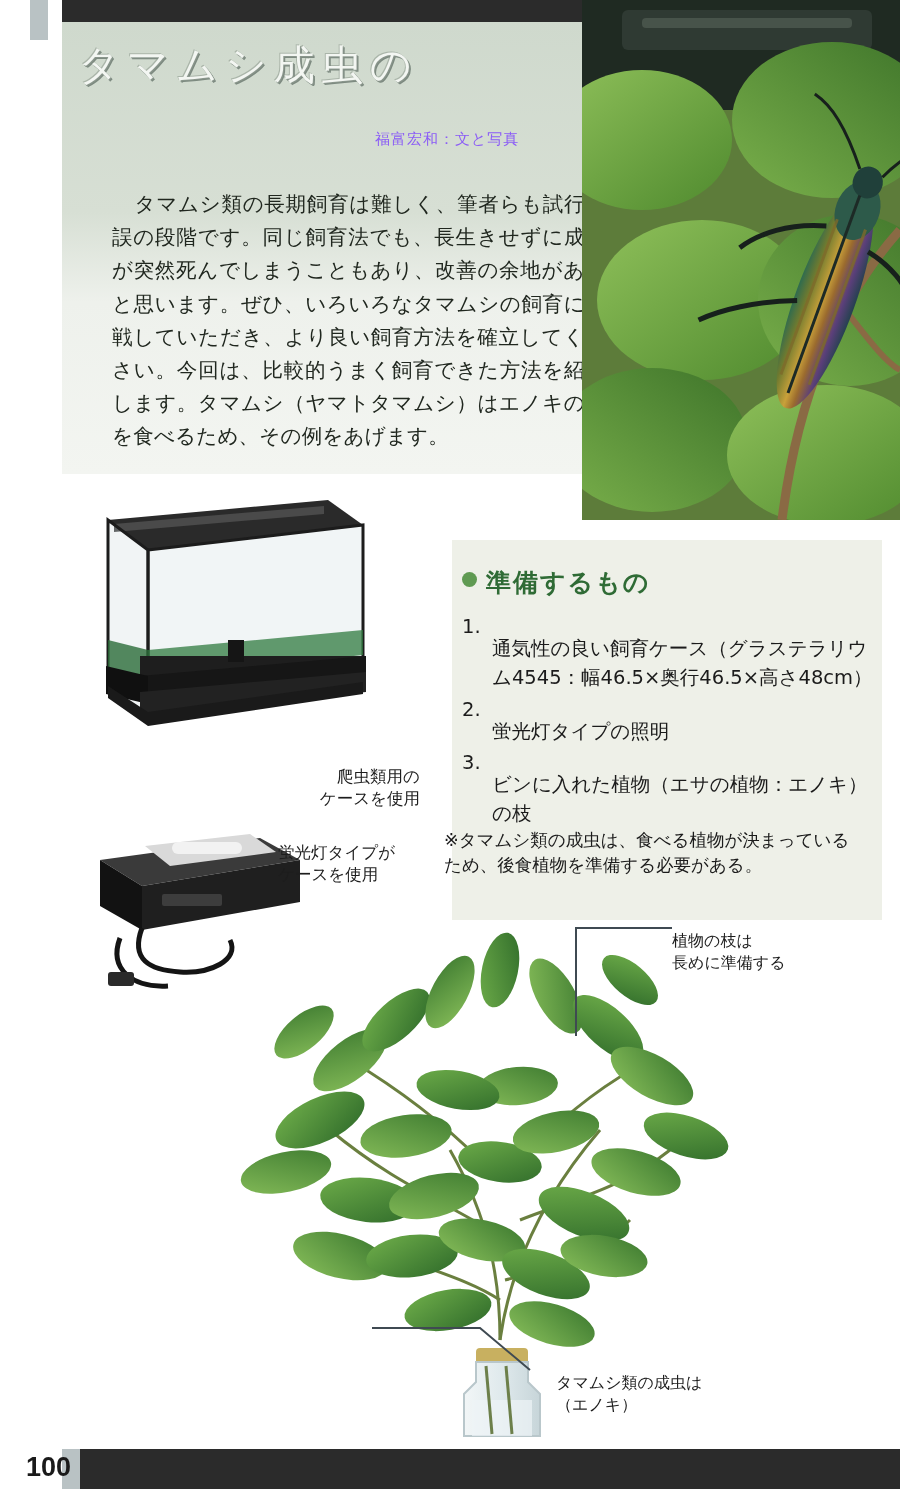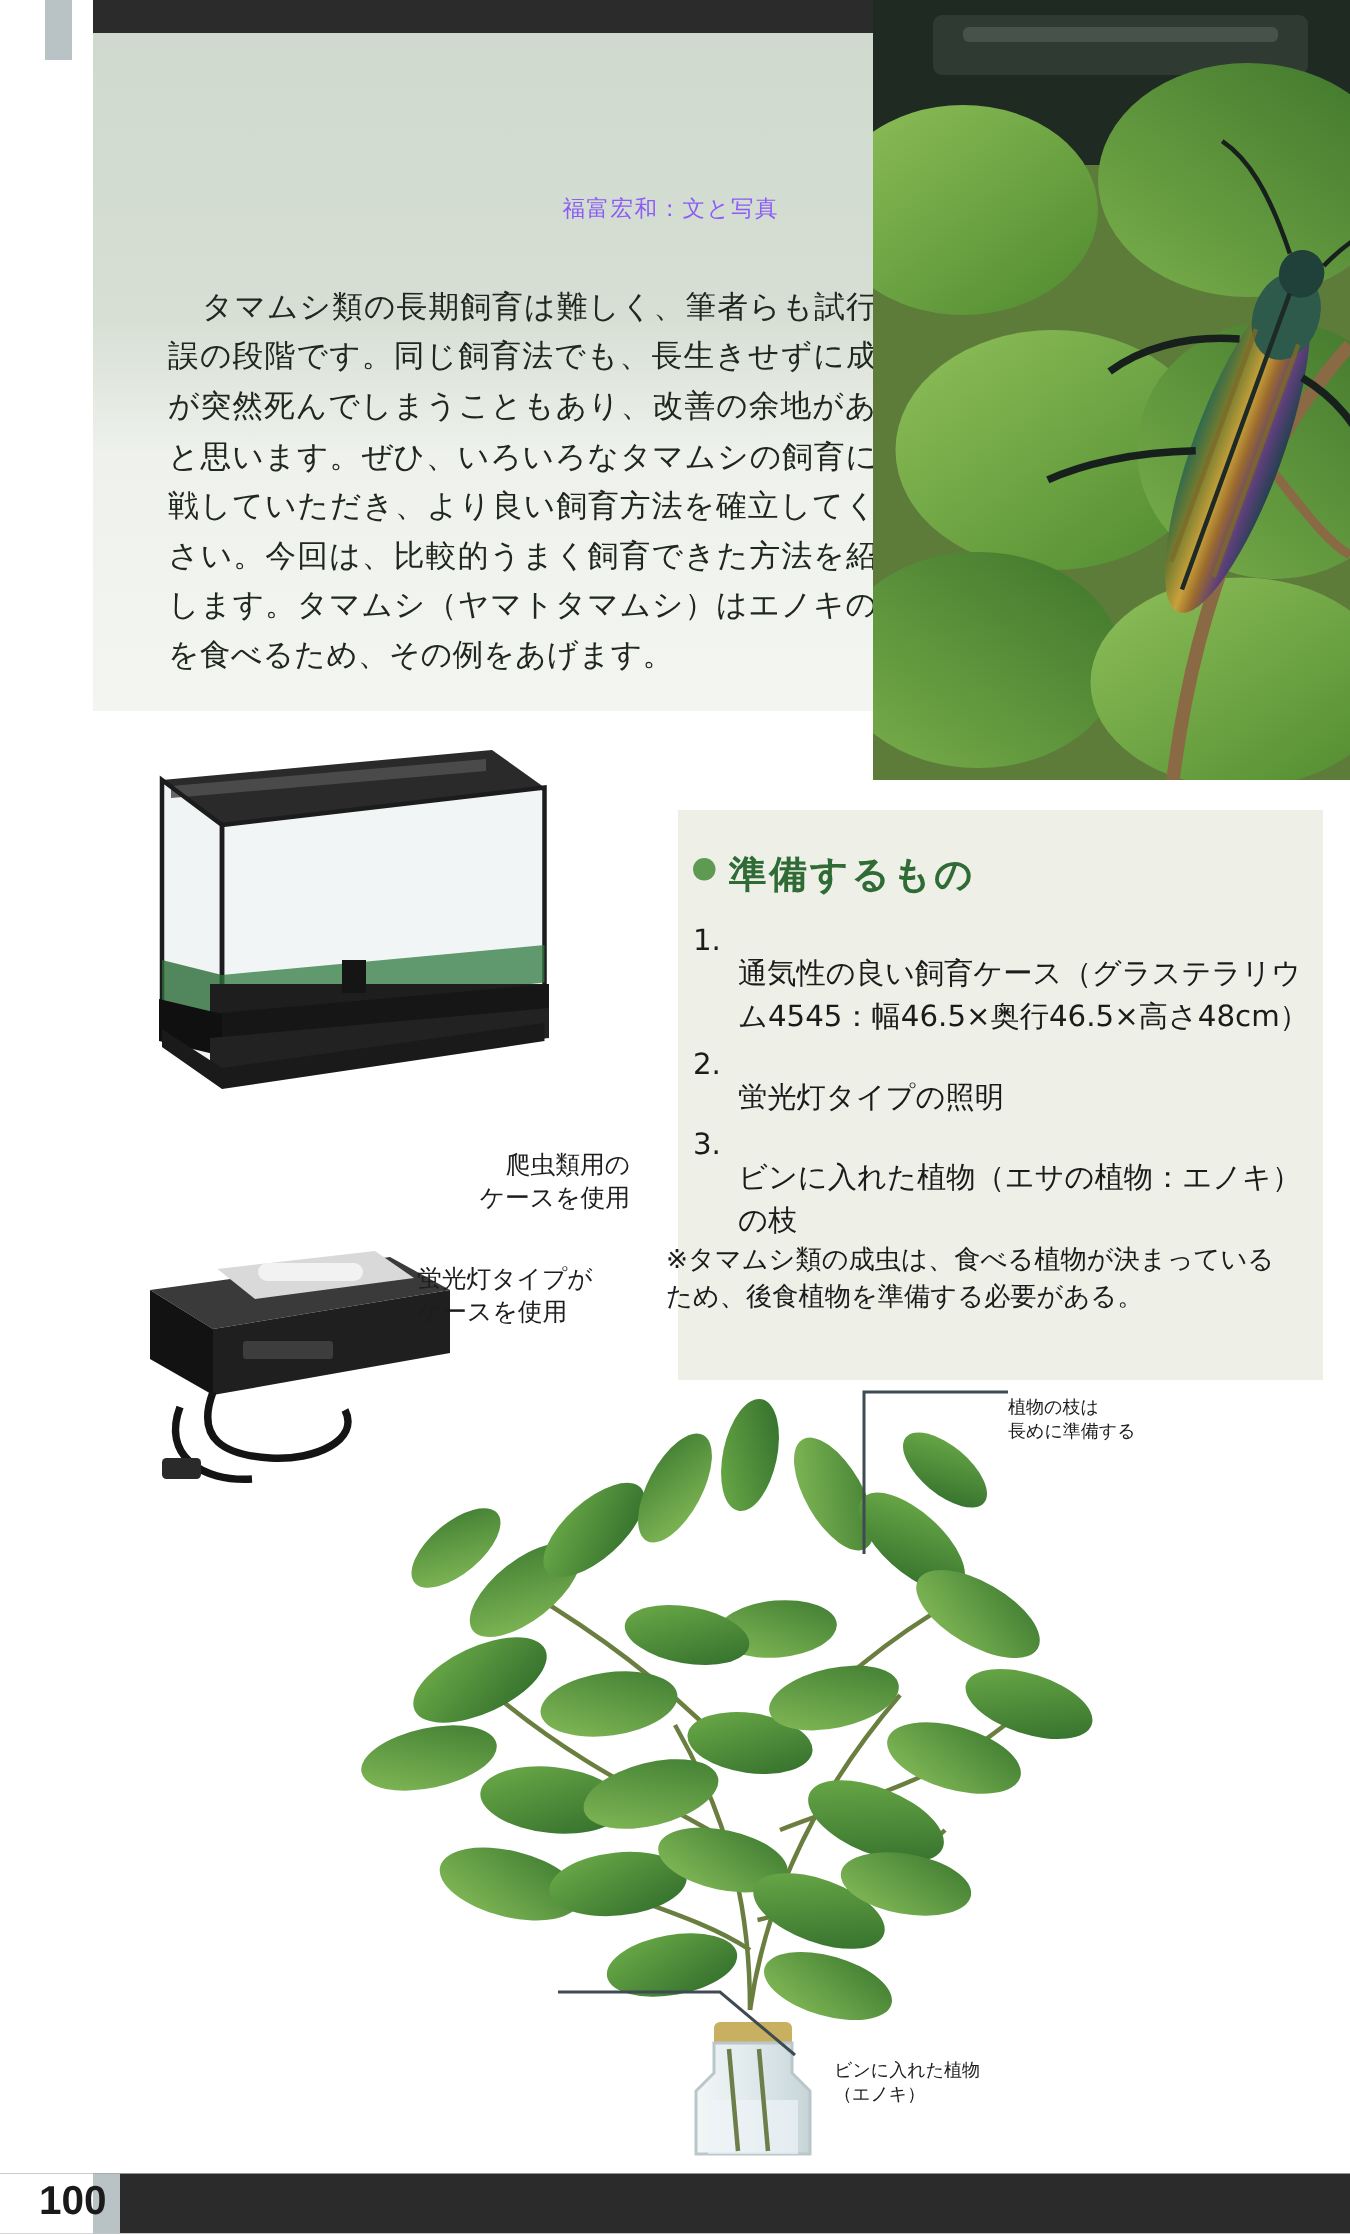--- a/index.html
+++ b/index.html
@@ -106,21 +106,21 @@
     font-size:17.5px;line-height:1.42;color:#1b1b1b;
   }
 
   
   .photo-plant{
     position:absolute;left:200px;top:900px;width:560px;height:540px;
   }
 
   
   .cal{
-    position:absolute;font-size:12px;line-height:1.35;color:#1d1d1d;
+    position:absolute;font-size:16px;line-height:1.35;color:#1d1d1d;
   }
   .cal-branch{left:672px;top:930px;width:170px;}
   .cal-bottle{left:196px;top:1320px;width:220px;}
   .cal-plant{left:556px;top:1372px;width:200px;}
 
   .leader{position:absolute;border-color:#3f4a52;}
 
   
   .footer-band{
     position:absolute;left:0;top:1449px;width:900px;height:40px;background:#2b2b2b;
@@ -142,20 +142,21 @@
 
 <div class="page">
 
   <div class="top-band"></div>
   <div class="top-band-left"></div>
   <div class="top-tab"></div>
 
   <div class="header-block"></div>
 
   <div class="title-wrap">
+    <div class="title-line">タマムシ成虫の</div>
   </div>
   <div class="byline">福富宏和：文と写真</div>
 
   <div class="lead"><span class="indent"></span><span>タマムシ類の長期飼育は難しく、筆者らも試行錯誤の段階です。同じ飼育法でも、長生きせずに成虫が突然死んでしまうこともあり、改善の余地があると思います。ぜひ、いろいろなタマムシの飼育に挑戦していただき、より良い飼育方法を確立してください。今回は、比較的うまく飼育できた方法を紹介します。タマムシ（ヤマトタマムシ）はエノキの葉を食べるため、その例をあげます。</span></div>
 
   <div class="photo-beetle">
     <svg width="318" height="520" viewBox="0 0 318 520">
       <defs>
         <linearGradient id="leafg" x1="0" y1="0" x2="1" y2="1">
           <stop offset="0" stop-color="#8fc05a"></stop>
@@ -333,21 +334,21 @@
   </svg>
   <svg class="leader" style="left:370px;top:1318px;width:170px;height:60px;" width="170" height="60" viewBox="0 0 170 60">
     <path d="M2 10 L110 10 L160 52" stroke="#3f4a52" stroke-width="2" fill="none"></path>
   </svg>
 
   <div class="cal cal-branch">
     <div>植物の枝は</div>
     <div>長めに準備する</div>
   </div>
   <div class="cal cal-plant">
-    <div>ビンに入れた植物</div>
+    <div>タマムシ類の成虫は</div>
     <div>（エノキ）</div>
   </div>
 
   <div class="footer-band"></div>
   <div class="footer-left"></div>
   <div class="footer-tab"></div>
   <div class="page-num">100</div>
 
 </div>
 

